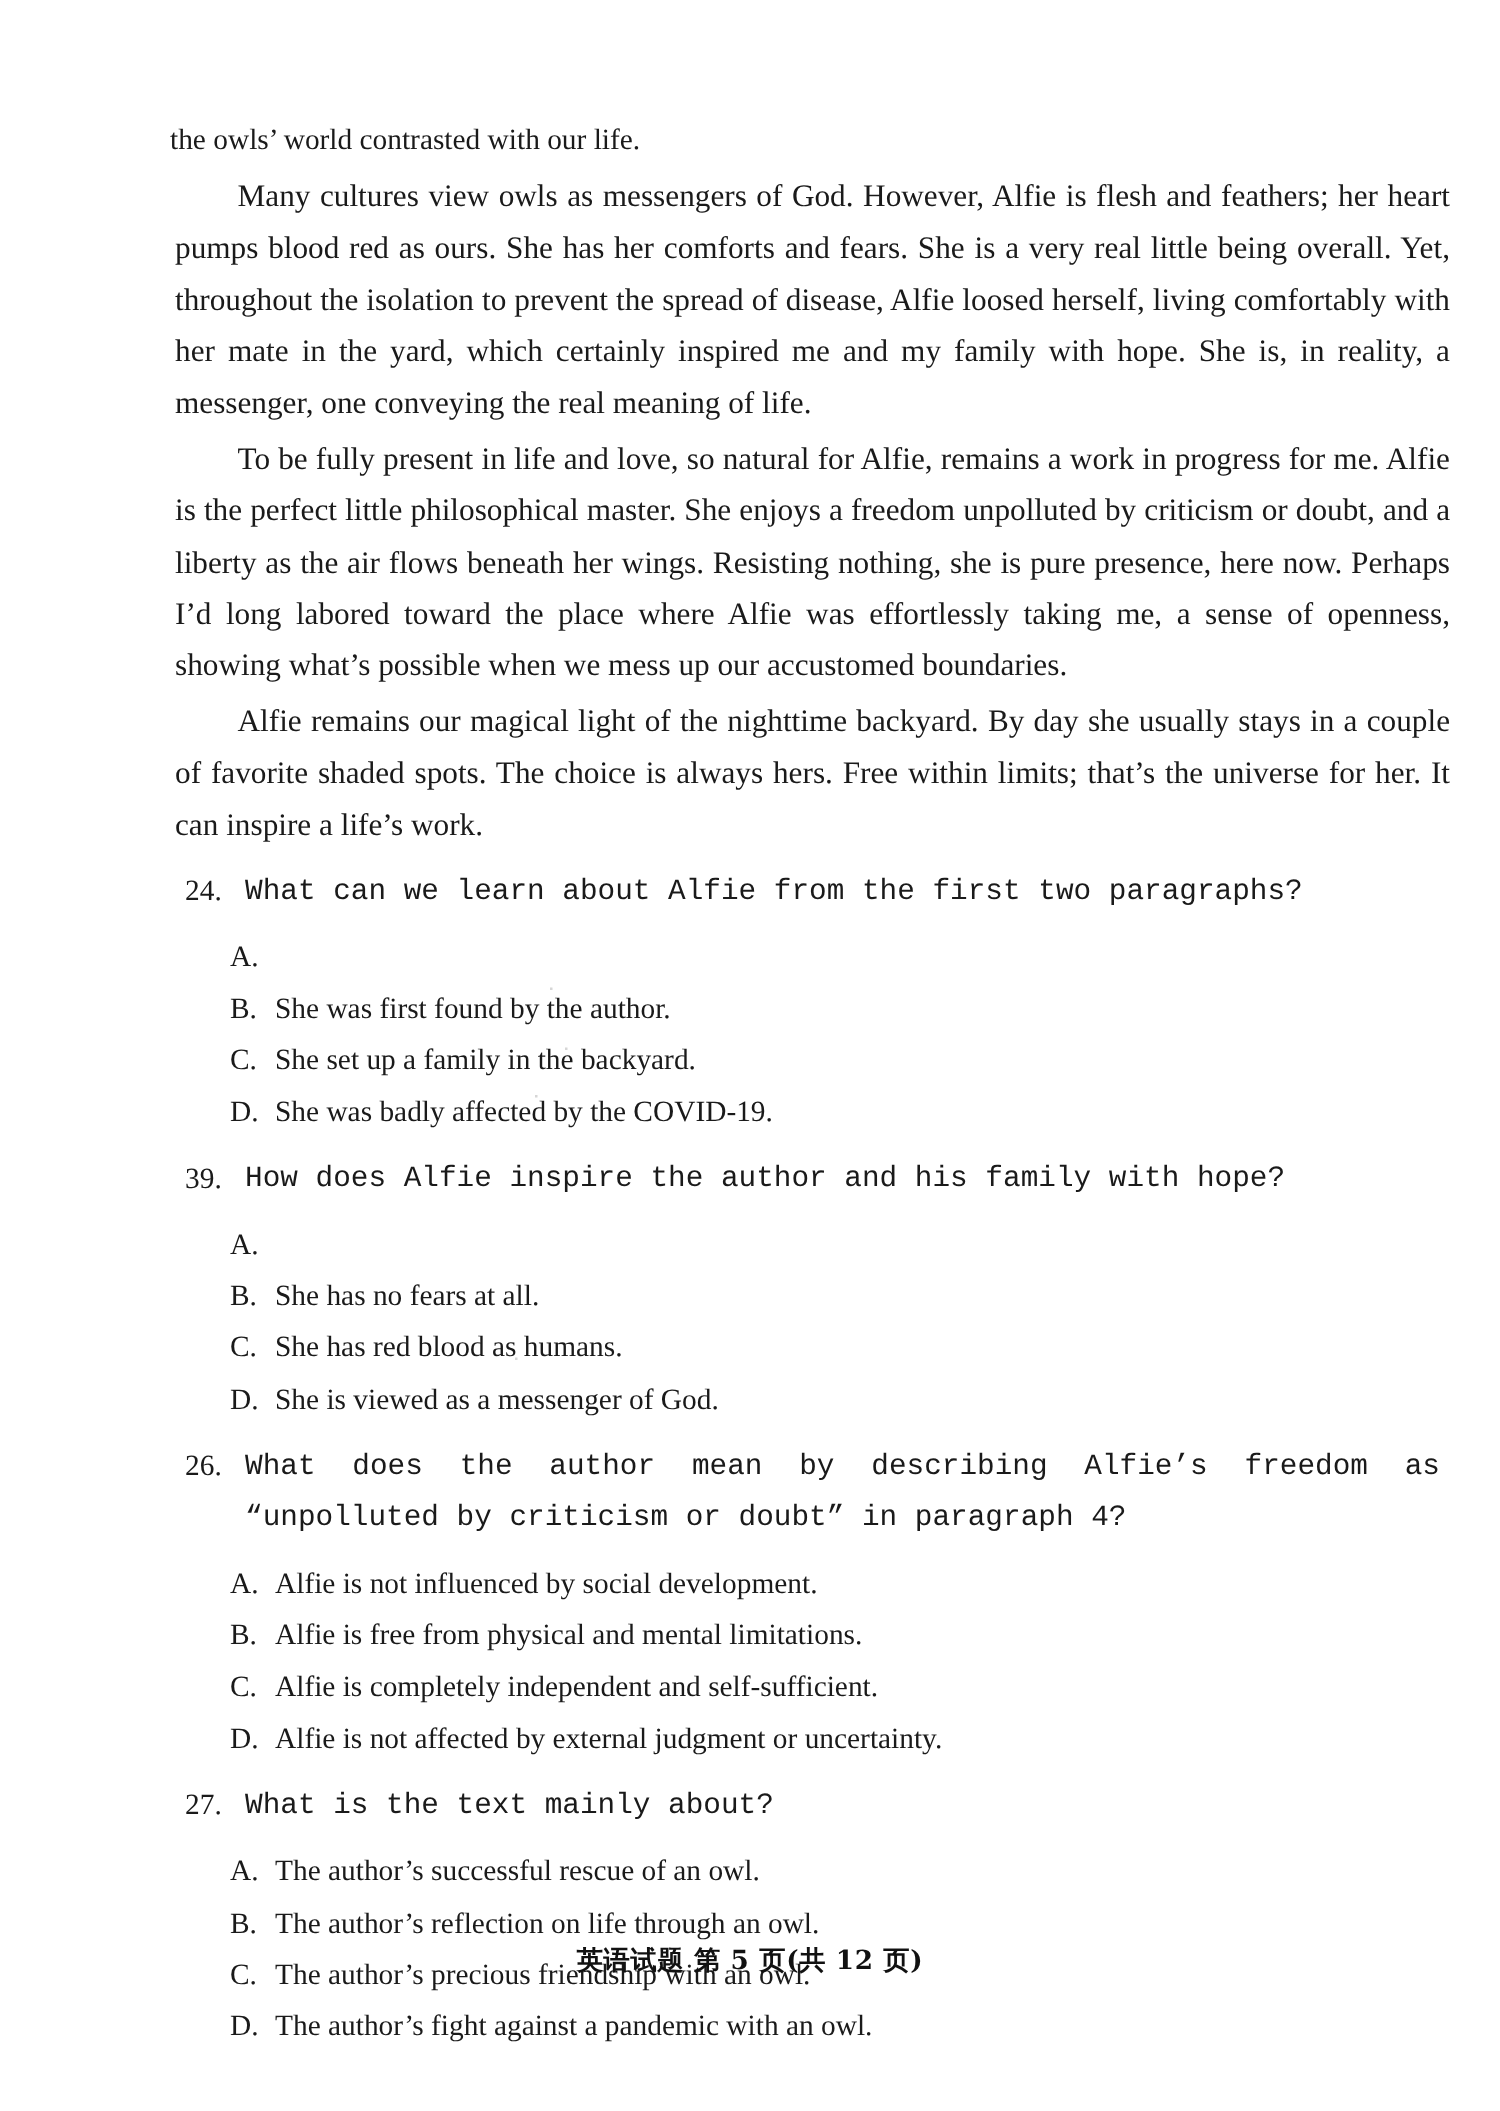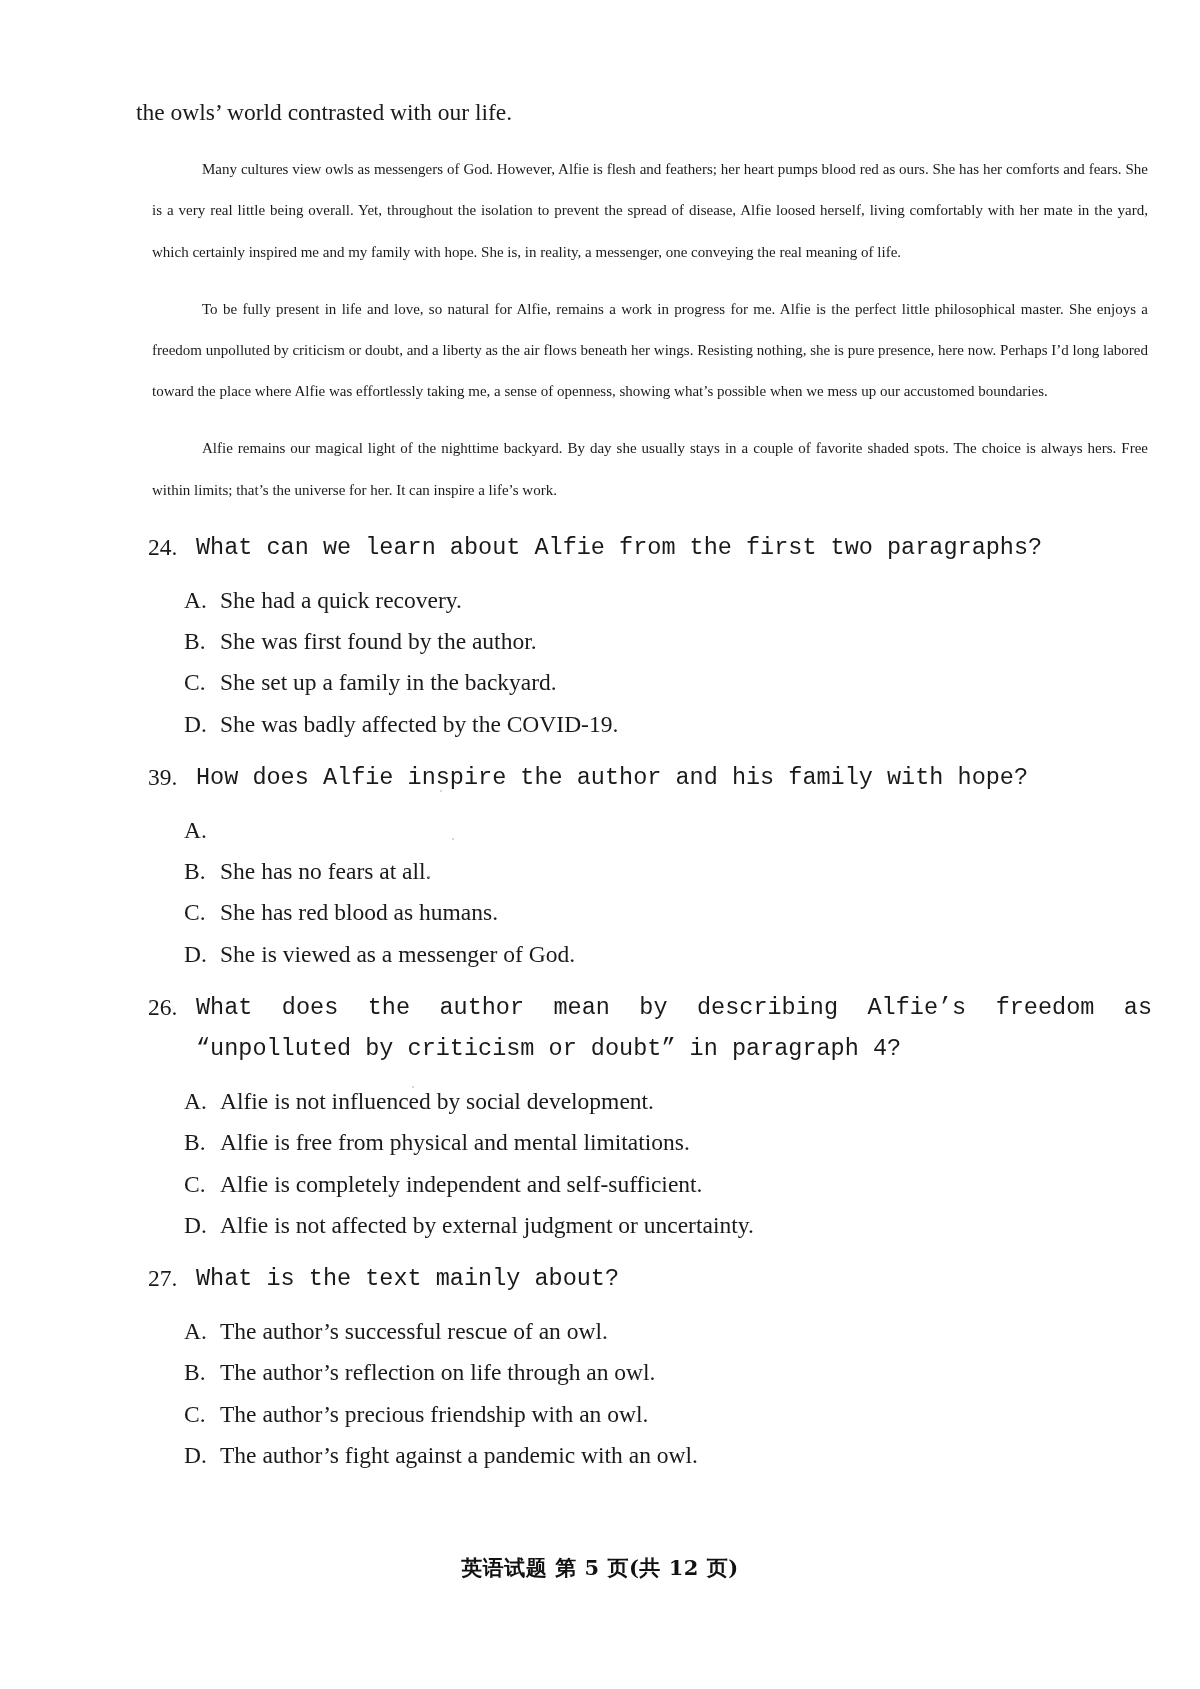--- a/index.html
+++ b/index.html
@@ -15,23 +15,23 @@
       font-family: "Liberation Serif", "DejaVu Serif", serif;
       color: #1a1a1a;
     }
     .page {
       position: absolute;
       left: 136px;
       top: 92px;
       width: 1028px;
     }
     .para {
-      font-size: 15px;
-      line-height: 41.2px;
-      margin: 16px;
+      font-size: 25px;
+      line-height: 41.2px;
+      margin: 4px;
       text-indent: 50px;
       text-align: justify;
     }
     .cont {
       font-size: 23.5px;
       line-height: 41.2px;
       margin: 0;
       text-align: left;
     }
     .question {
@@ -104,21 +104,20 @@
   <section>
 
     <div>
       <div class="question">
         <span class="q-num">24.</span>
         <span class="q-text">What can we learn about Alfie from the first two paragraphs?</span>
       </div>
       <ul class="options">
         <li class="option">
           <span class="opt-letter">A.</span>
-          <span>She had a quick recovery.</span>
         </li>
         <li class="option">
           <span class="opt-letter">B.</span>
           <span>She was first found by the author.</span>
         </li>
         <li class="option">
           <span class="opt-letter">C.</span>
           <span>She set up a family in the backyard.</span>
         </li>
         <li class="option">

